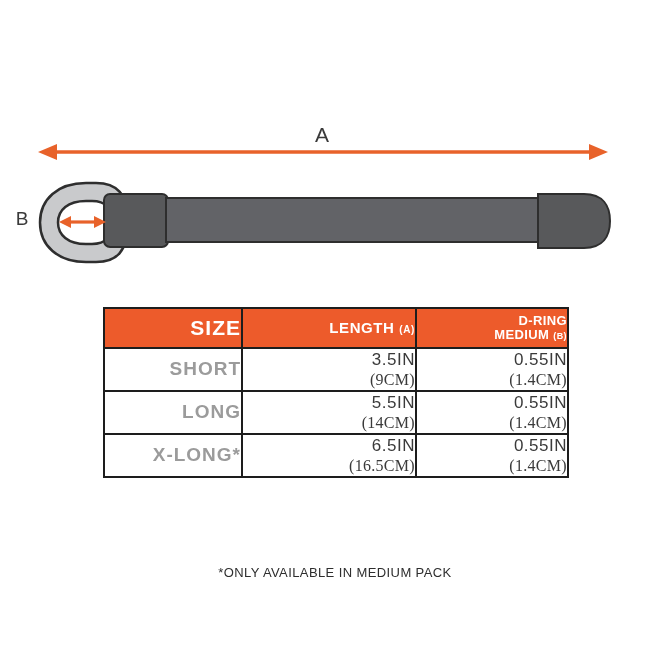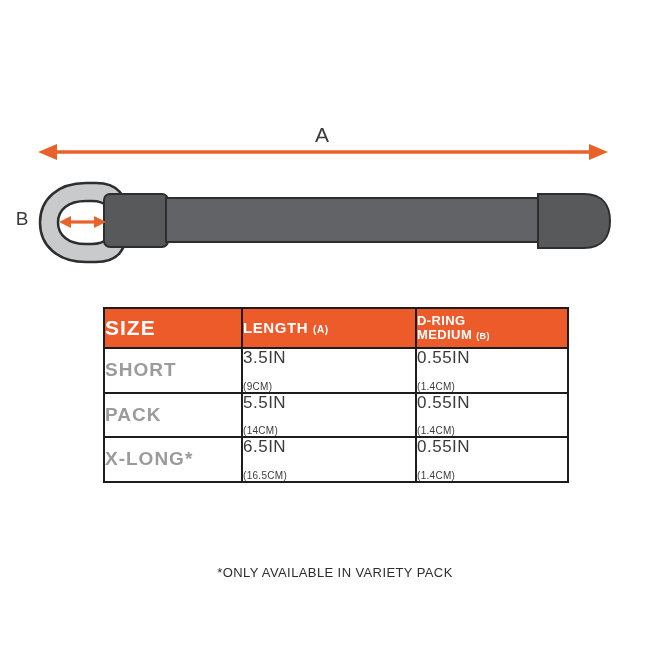--- a/index.html
+++ b/index.html
@@ -22,21 +22,21 @@
   table.size-table {
     position: absolute;
     top: 307px;
     left: 103px;
     width: 464px;
     border-collapse: collapse;
     table-layout: fixed;
   }
   .size-table th, .size-table td {
     border: 2px solid var(--line-dark, #1d1d1d);
-    text-align: left;
+    text-align: right;
     vertical-align: middle;
     padding: 0;
     line-height: 1.1;
   }
   .size-table thead th {
     background: var(--accent-orange, #ed5b2b);
     color: var(--header-text, #ffffff);
     height: 38px;
     font-weight: bold;
   }
@@ -56,23 +56,24 @@
   }
   .val-main {
     display: block;
     color: var(--value-text, #3a3a3a);
     font-size: 17px;
     letter-spacing: 0.5px;
   }
   .val-sub {
     display: block;
     color: var(--value-text, #3a3a3a);
-    font-size: 10px;
+    font-size: 16px;
     letter-spacing: 0.3px;
-    margin-top: 13px;
+    margin-top: 1px;
+    font-family: Liberation Serif, serif;
   }
 
   .footnote {
     position: absolute;
     top: 565px;
     left: 103px;
     width: 464px;
     text-align: center;
     font-size: 13px;
     letter-spacing: 0.4px;
@@ -143,21 +144,21 @@
         <td>
           <span class="val-main">3.5IN</span>
           <span class="val-sub">(9CM)</span>
         </td>
         <td>
           <span class="val-main">0.55IN</span>
           <span class="val-sub">(1.4CM)</span>
         </td>
       </tr>
       <tr>
-        <td class="cell-size">PACK</td>
+        <td class="cell-size">LONG</td>
         <td>
           <span class="val-main">5.5IN</span>
           <span class="val-sub">(14CM)</span>
         </td>
         <td>
           <span class="val-main">0.55IN</span>
           <span class="val-sub">(1.4CM)</span>
         </td>
       </tr>
       <tr>
@@ -167,15 +168,15 @@
           <span class="val-sub">(16.5CM)</span>
         </td>
         <td>
           <span class="val-main">0.55IN</span>
           <span class="val-sub">(1.4CM)</span>
         </td>
       </tr>
     </tbody>
   </table>
 
-  <div class="footnote">*ONLY AVAILABLE IN VARIETY PACK</div>
+  <div class="footnote">*ONLY AVAILABLE IN MEDIUM PACK</div>
 
 </div>
 
 </body></html>

